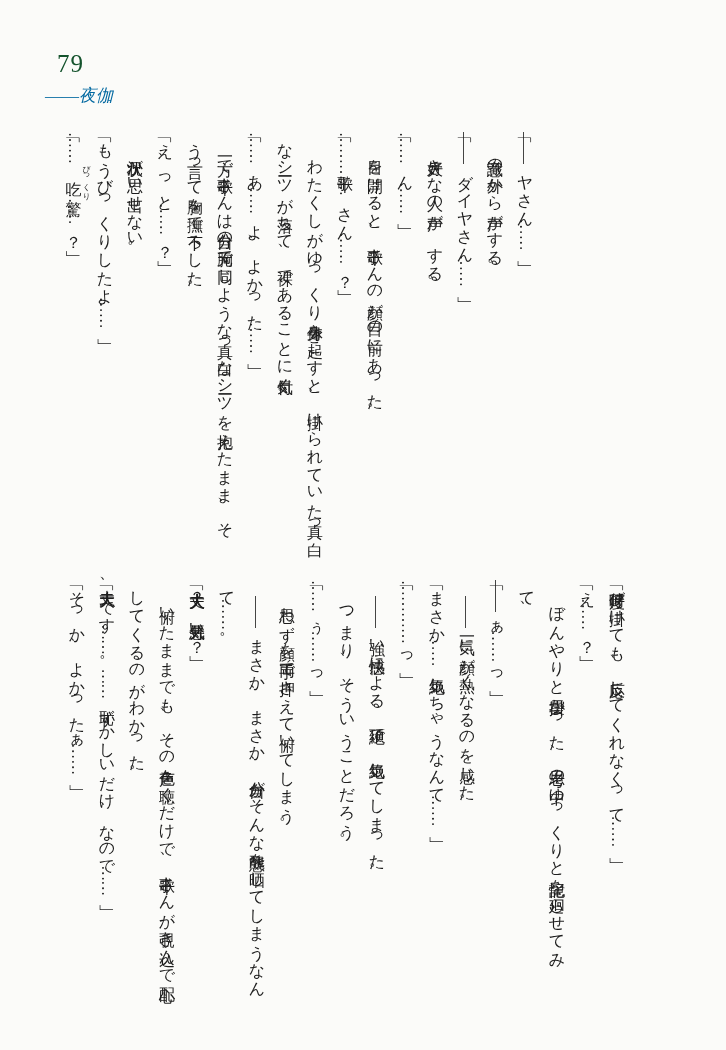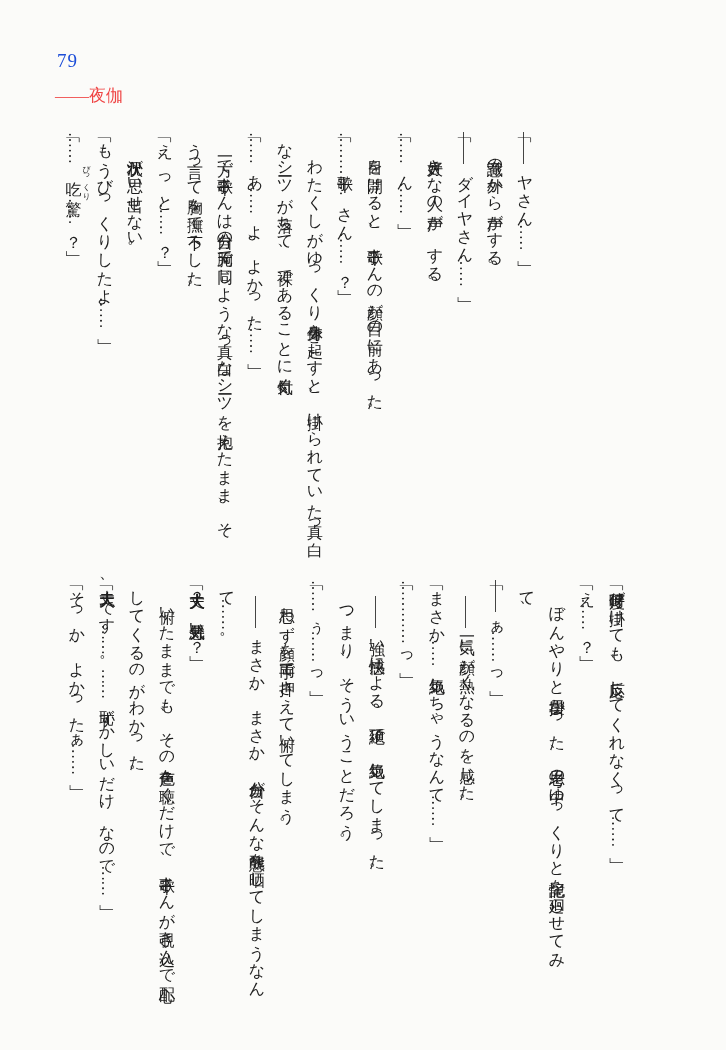--- a/index.html
+++ b/index.html
@@ -10,25 +10,25 @@
     background:#f4f4f2;
     font-family:"Liberation Serif","DejaVu Serif",serif;
     color:#1d1d1d;
   }
   .page {
     position:absolute; inset:0;
     background:#fbfbf9;
   }
   .pagenum {
     position:absolute; left:57px; top:50px;
-    font-size:19px; letter-spacing:1px; color:#1d4ed8;
+    font-size:25px; letter-spacing:1px; color:#14532d;
   }
   .chapter {
-    position:absolute; left:55px; top:84px;
-    font-size:17px; color:#ef4444;
+    position:absolute; left:45px; top:84px;
+    font-size:17px; color:#0369a1;font-style:italic;
   }
   .vblock {
     position:absolute;
     writing-mode:vertical-rl;
     -webkit-writing-mode:vertical-rl;
     text-orientation:mixed;
     line-break:strict;
     word-break:normal;
     overflow-wrap:normal;
     font-size:16px;

